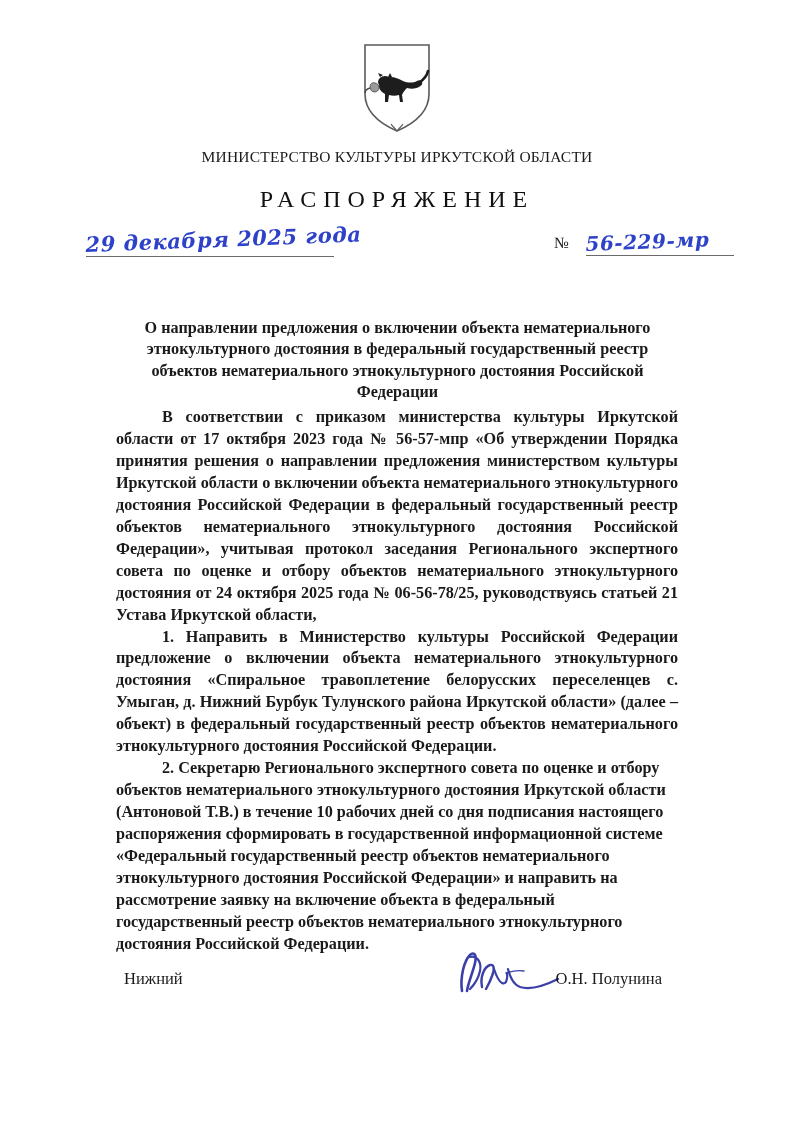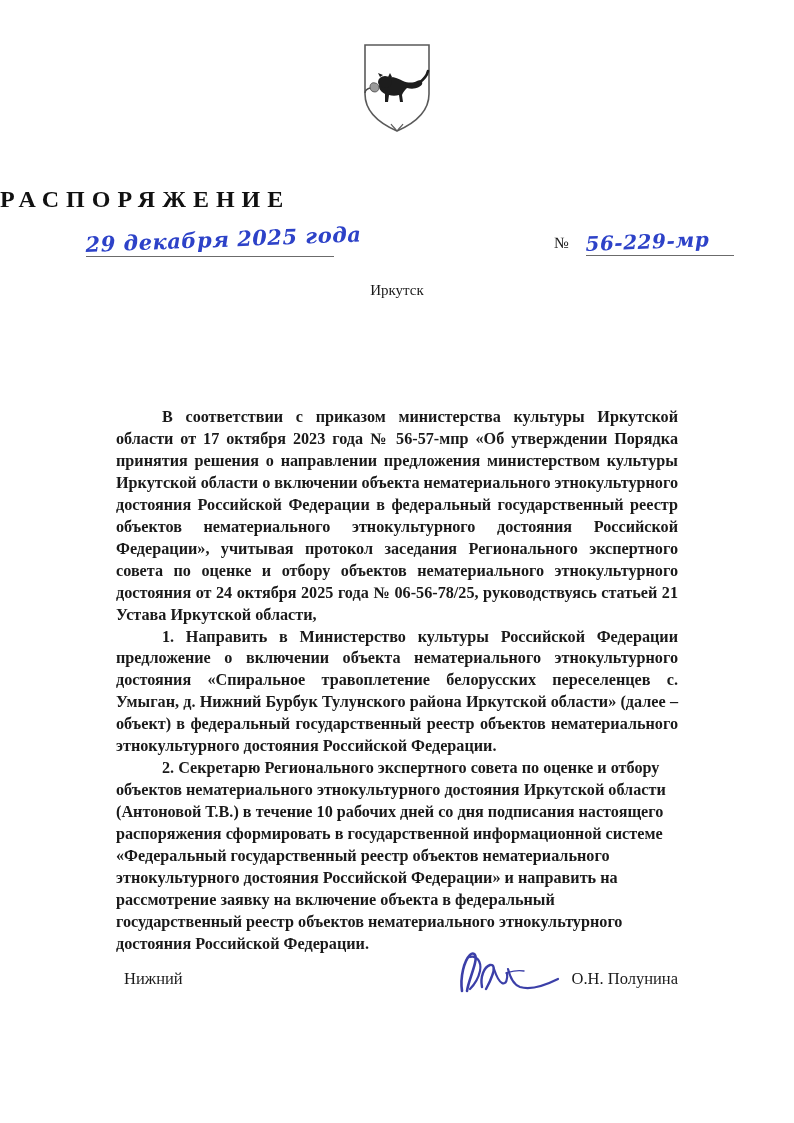--- a/index.html
+++ b/index.html
@@ -45,23 +45,23 @@
     font-size: 15.5px;
     letter-spacing: 0.2px;
     color: #1a1a1a;
     white-space: nowrap;
   }
   .doc-type {
     position: absolute;
     top: 186px;
     left: 0;
     width: 100%;
-    text-align: left;
+    text-align: center;
     font-size: 24px;
-    font-weight: bold;
+    font-weight: normal;
     letter-spacing: 7px;
     color: #111;
   }
 
   
   .meta-row {
     position: absolute;
     top: 232px;
     left: 86px;
     right: 60px;
@@ -160,21 +160,21 @@
     height: 50px;
   }
   .sign-post {
     position: absolute;
     left: 8px;
     top: 4px;
     font-size: 16.5px;
   }
   .sign-name {
     position: absolute;
-    right: 0;
+    right: 16px;
     top: 4px;
     font-size: 16.5px;
   }
   .signature-mark {
     position: absolute;
     left: 330px;
     top: -22px;
     width: 130px;
     height: 58px;
   }
@@ -199,37 +199,38 @@
       <path d="M19 35 L17 31 L22 33 Z M27 35 L29 31 L31 35 Z" fill="#1d1d1d"></path>
 
       <path d="M58 41 C62 38 66 34 67 29" fill="none" stroke="#1d1d1d" stroke-width="2.6" stroke-linecap="round"></path>
 
       <path d="M14 41 C11 40 9 42 9 45 C9 48 11 50 14 50 C16 50 18 48 18 46
                C18 43 16 41 14 41 Z" fill="#9a9a9a" stroke="#4a4a4a" stroke-width="0.8"></path>
       <path d="M9 46 C6 47 4 49 4 51" fill="none" stroke="#4a4a4a" stroke-width="1.4"></path>
     </svg>
   </div>
 
+  <div class="org-name">МИНИСТЕРСТВО КУЛЬТУРЫ ИРКУТСКОЙ ОБЛАСТИ</div>
 
   <div class="doc-type">РАСПОРЯЖЕНИЕ</div>
 
   <div class="meta-row">
     <div class="date-field">
       <span class="handwriting">29 декабря 2025 года</span>
       <span class="rule"></span>
     </div>
     <div class="num-field">
       <span class="num-label">№</span>
       <span class="handwriting">56-229-мр</span>
       <span class="rule"></span>
     </div>
   </div>
 
-  <div class="city">Иркутск</div>
-
+
+  <div class="doc-title">О направлении предложения о включении объекта нематериального этнокультурного достояния в федеральный государственный реестр объектов нематериального этнокультурного достояния Российской Федерации</div>
 
   <div class="body">
     <p>В соответствии с приказом министерства культуры Иркутской области от 17 октября 2023 года № 56-57-мпр «Об утверждении Порядка принятия решения о направлении предложения министерством культуры Иркутской области о включении объекта нематериального этнокультурного достояния Российской Федерации в федеральный государственный реестр объектов нематериального этнокультурного достояния Российской Федерации», учитывая протокол заседания Регионального экспертного совета по оценке и отбору объектов нематериального этнокультурного достояния от 24 октября 2025 года № 06-56-78/25, руководствуясь статьей 21 Устава Иркутской области,</p>
     <p>1. Направить в Министерство культуры Российской Федерации предложение о включении объекта нематериального этнокультурного достояния «Спиральное травоплетение белорусских переселенцев с. Умыган, д. Нижний Бурбук Тулунского района Иркутской области» (далее – объект) в федеральный государственный реестр объектов нематериального этнокультурного достояния Российской Федерации.</p>
     <p>2. Секретарю Регионального экспертного совета по оценке и отбору объектов нематериального этнокультурного достояния Иркутской области (Антоновой Т.В.) в течение 10 рабочих дней со дня подписания настоящего распоряжения сформировать в государственной информационной системе «Федеральный государственный реестр объектов нематериального этнокультурного достояния Российской Федерации» и направить на рассмотрение заявку на включение объекта в федеральный государственный реестр объектов нематериального этнокультурного достояния Российской Федерации.</p>
   </div>
 
   <div class="sign-row">
     <span class="sign-post">Нижний</span>
     <span class="signature-mark">

